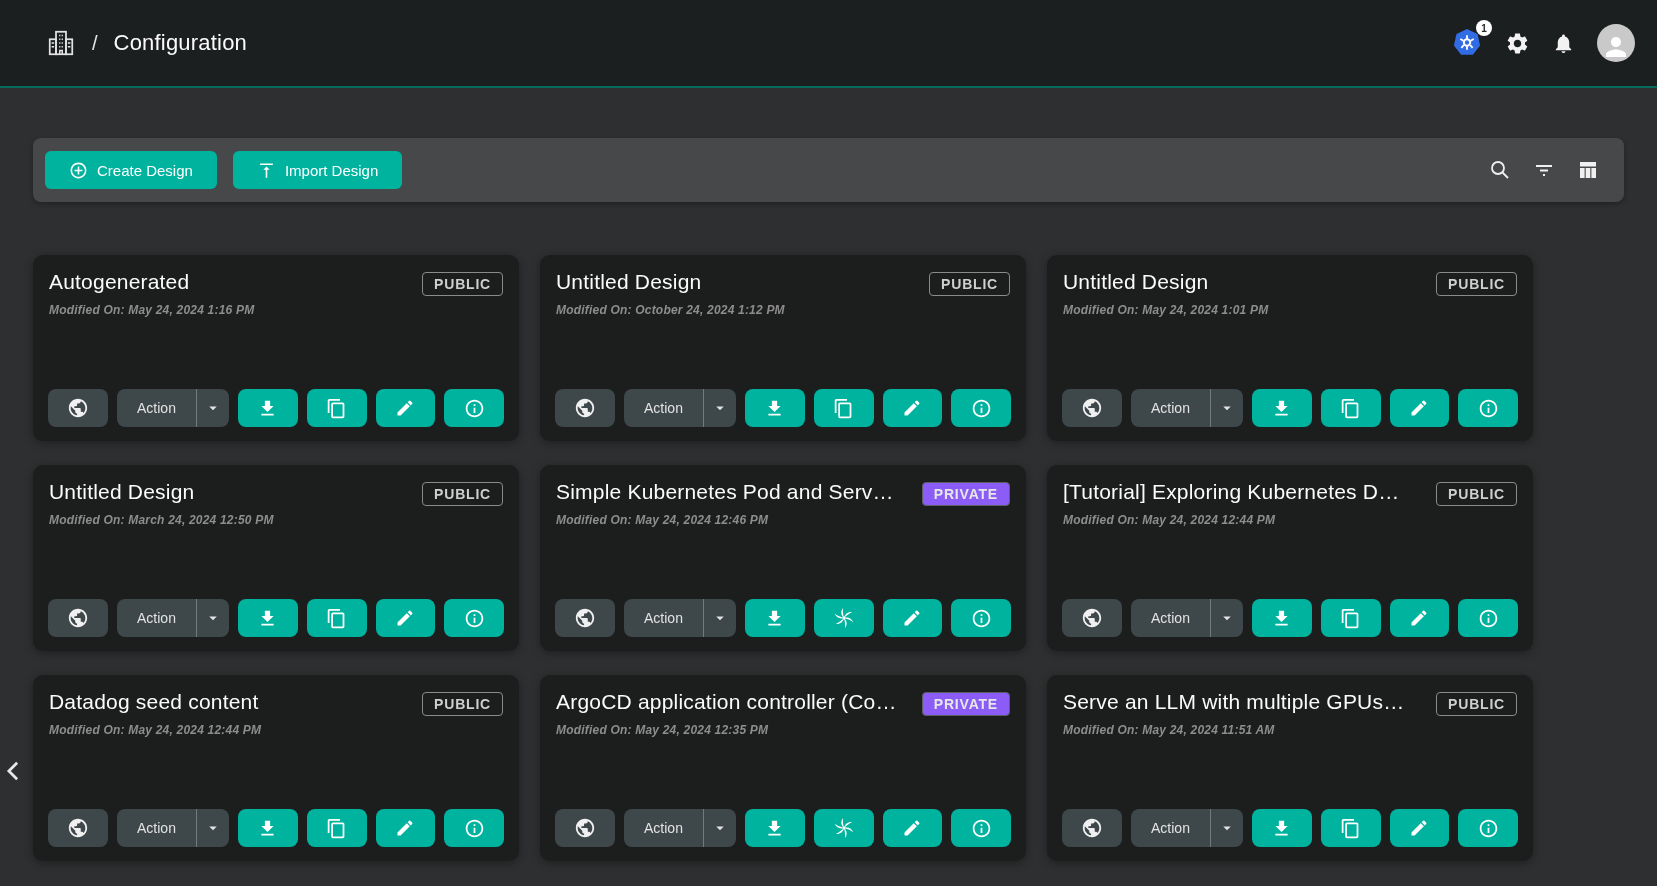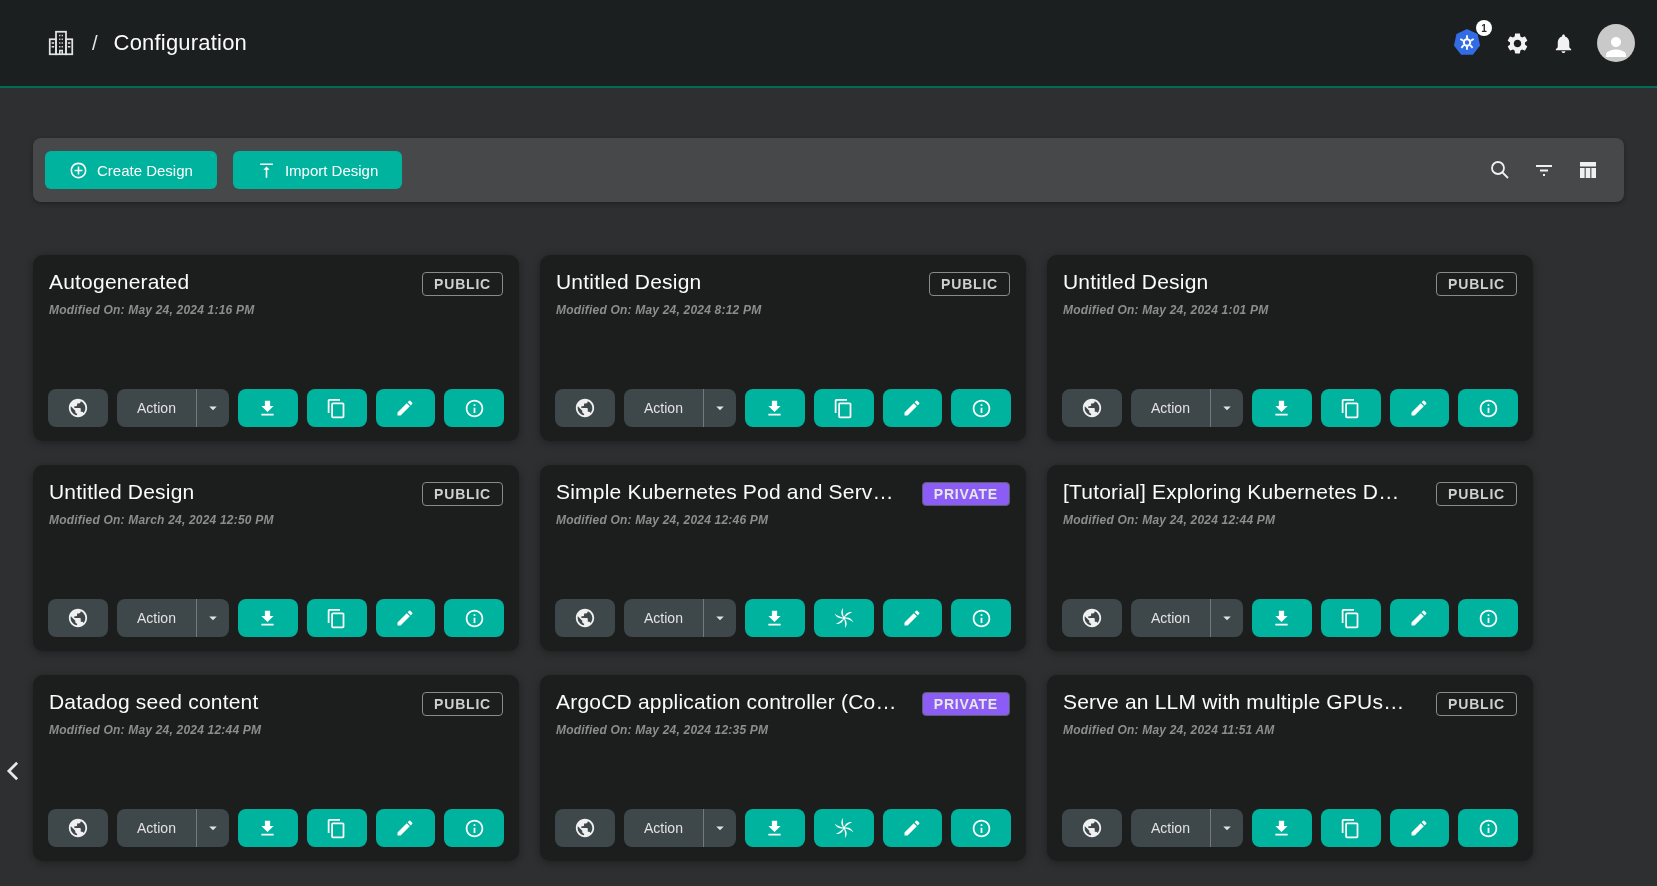--- a/index.html
+++ b/index.html
@@ -266,21 +266,21 @@
         </svg>
       </button>
     </div>
   </article>
 
   <article class="card" data-name="design-card">
     <div class="card-head">
       <h3 class="card-title" data-name="design-title">Untitled Design</h3>
       <span class="chip" data-name="visibility-chip" data-variant="PUBLIC">PUBLIC</span>
     </div>
-    <p class="card-modified" data-name="modified-on-text">Modified On: May 24, 2024 8:12 PM</p>
+    <p class="card-modified" data-name="modified-on-text">Modified On: October 24, 2024 1:12 PM</p>
 
     <div class="card-actions" data-name="card-action-row">
       <button class="abtn abtn-dark" data-name="visibility-globe-button">
         <svg width="22" height="22" viewBox="0 0 24 24" fill="#f0f0f0" data-name="globe-icon">
           <path d="M12 2C6.48 2 2 6.48 2 12s4.48 10 10 10 10-4.48 10-10S17.52 2 12 2zM11 19.93c-3.95-.49-7-3.85-7-7.93 0-.62.08-1.21.21-1.79L9 15v1c0 1.1.9 2 2 2v1.93zm6.9-2.54c-.26-.81-1-1.39-1.9-1.39h-1v-3c0-.55-.45-1-1-1H8v-2h2c.55 0 1-.45 1-1V7h2c1.1 0 2-.9 2-2v-.41c2.93 1.19 5 4.06 5 7.41 0 2.08-.8 3.97-2.1 5.39z"></path>
         </svg>
       </button>
 
       <div class="split" data-name="action-split-button">
         <span class="split-label" data-name="action-button-label">Action</span>

